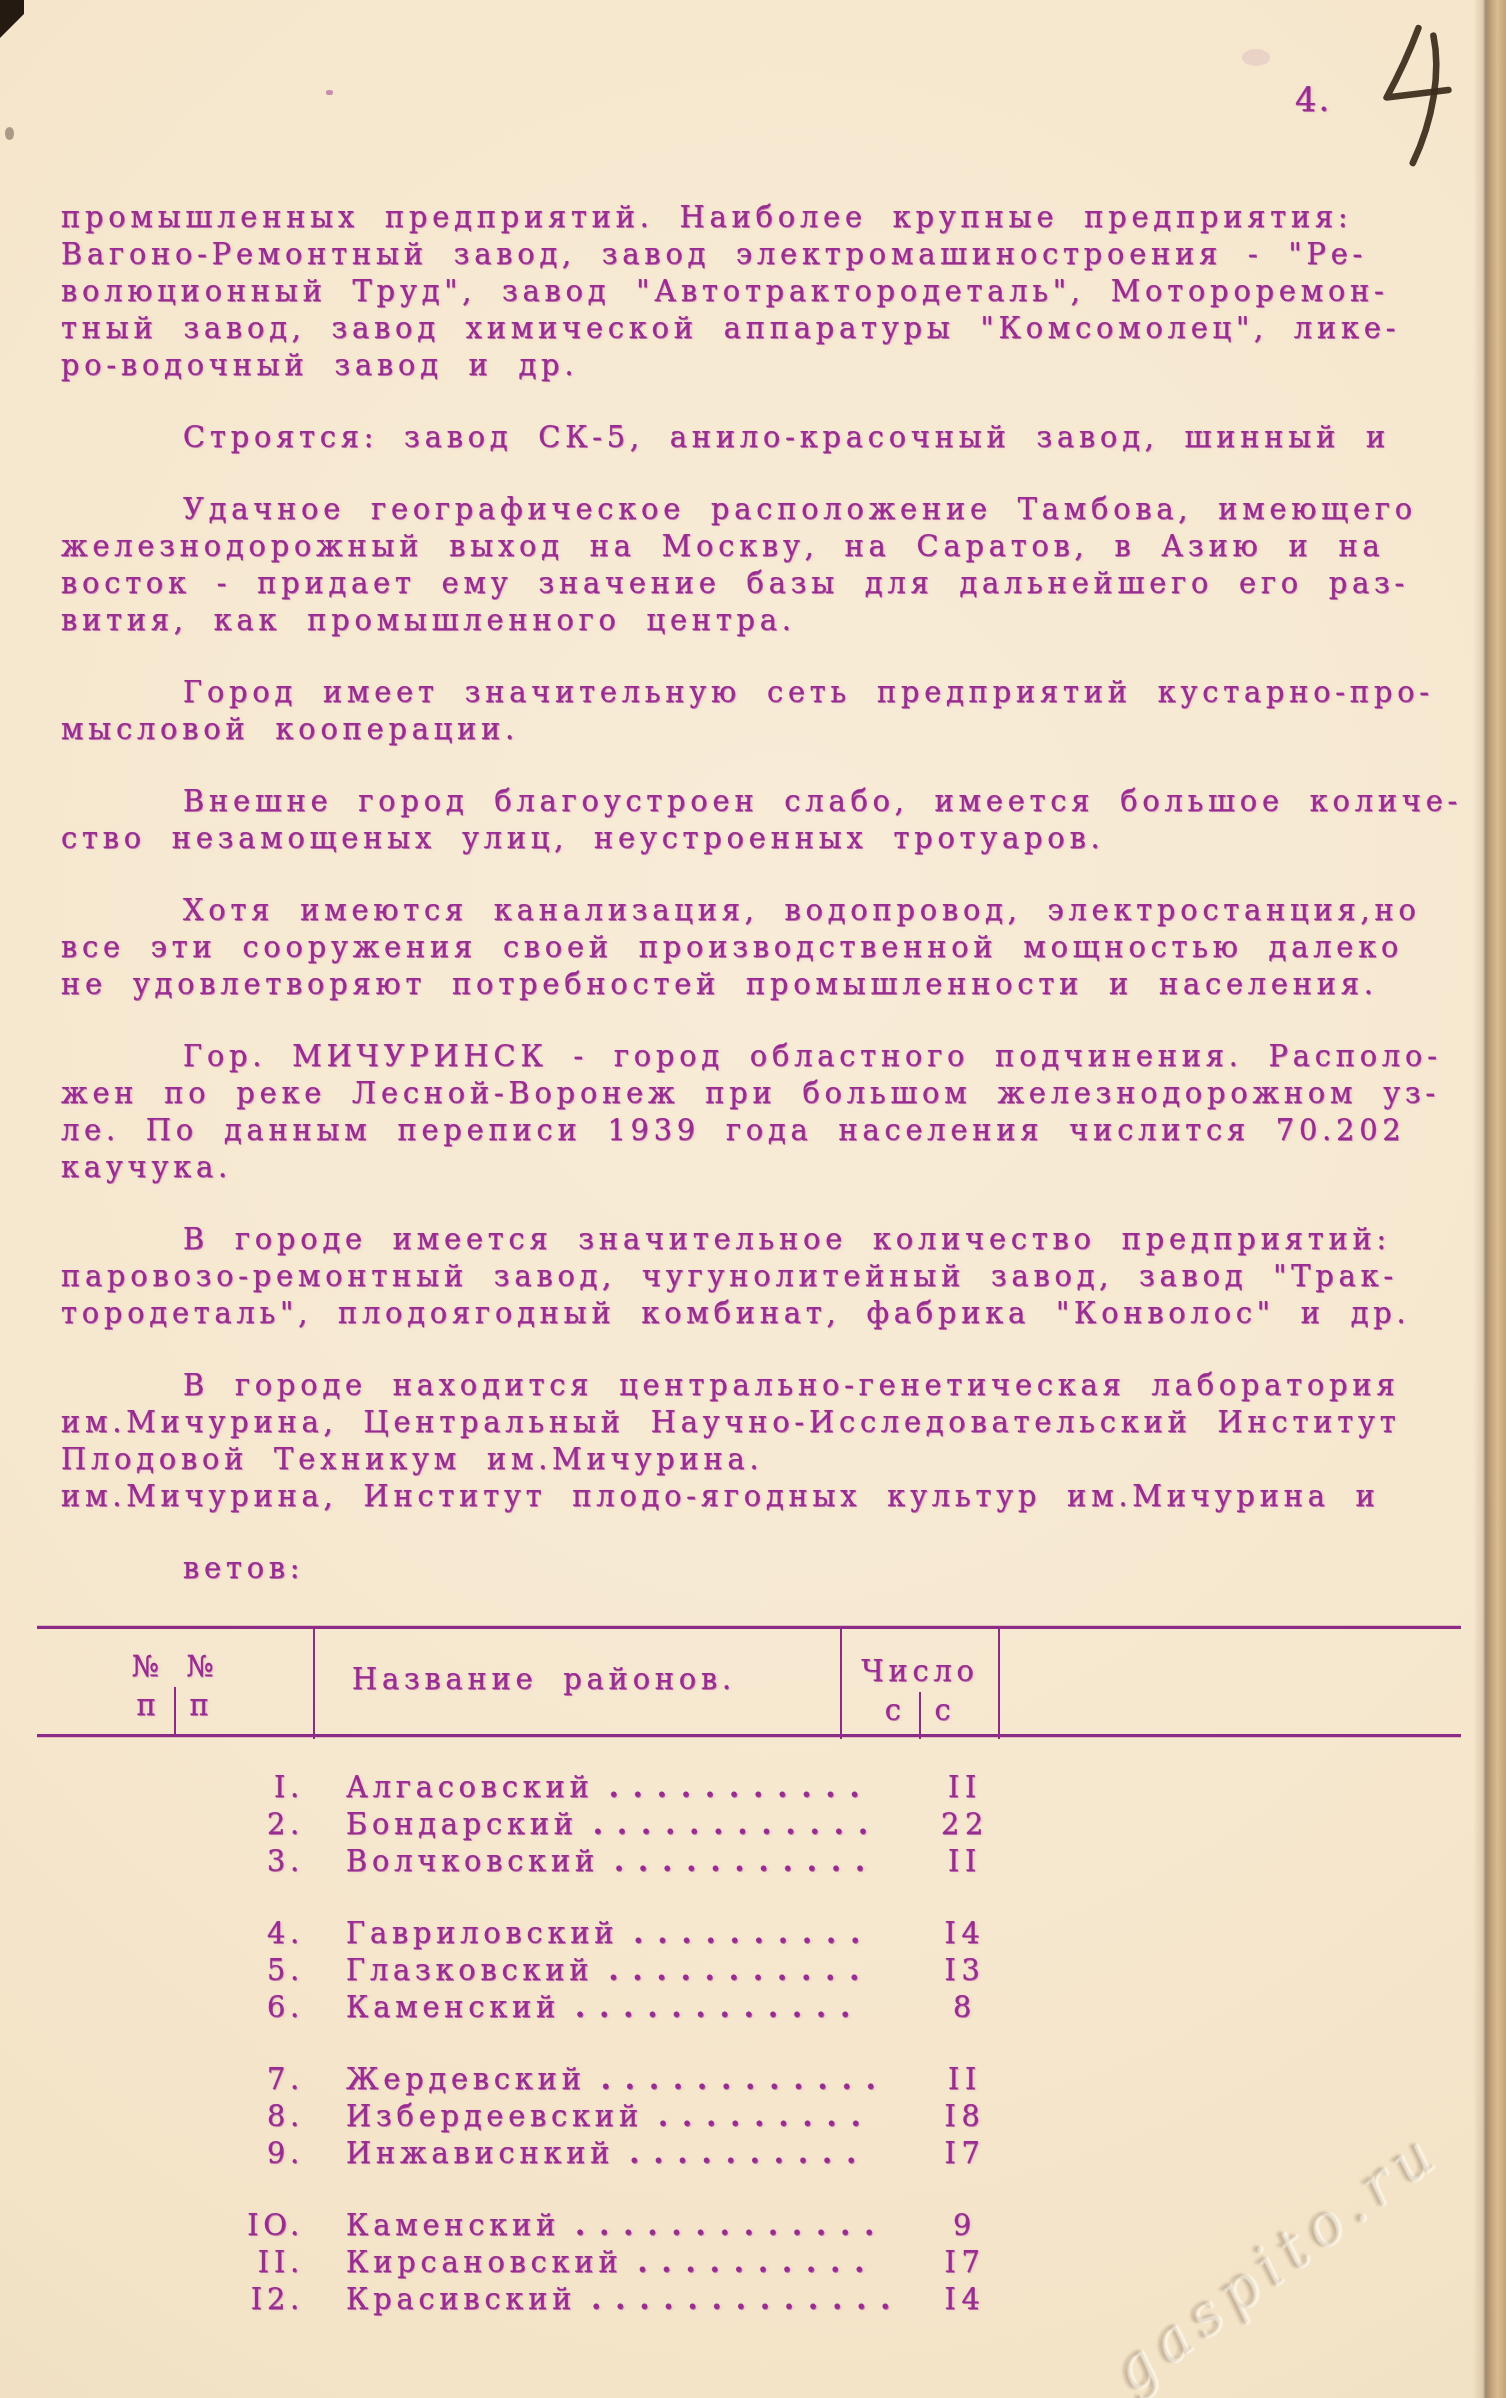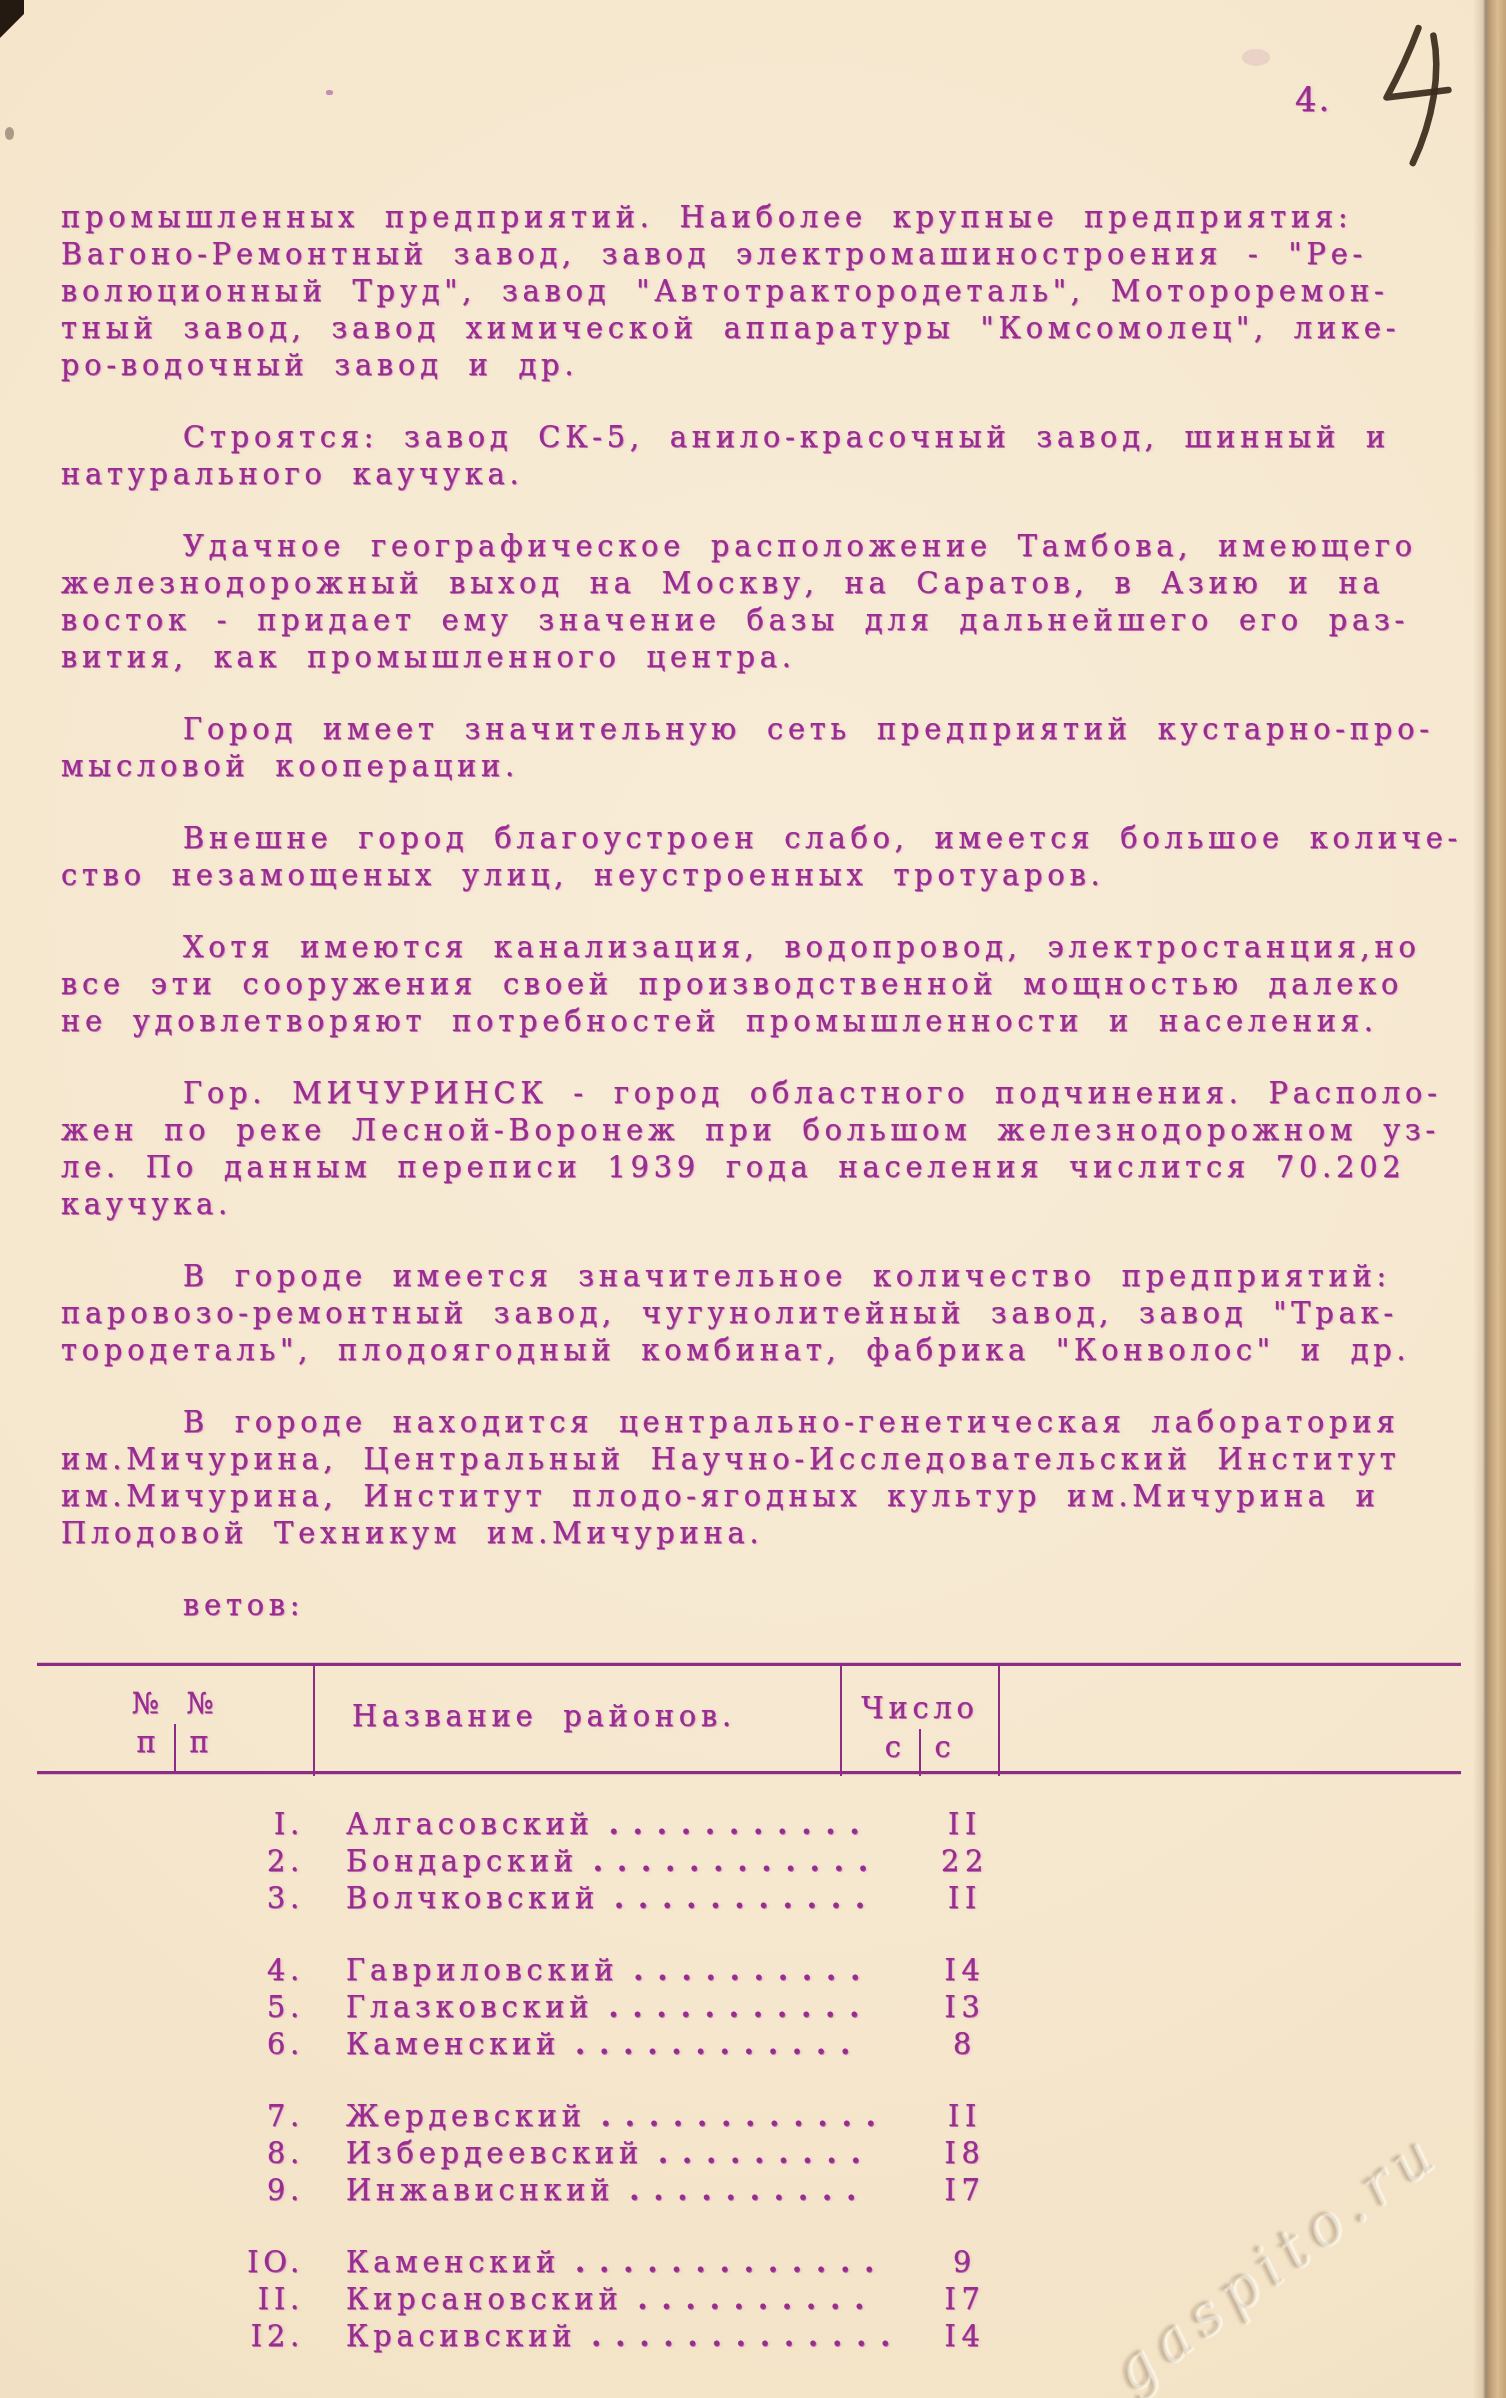--- a/index.html
+++ b/index.html
@@ -103,21 +103,20 @@
     <p class="para">
       <span class="ln">промышленных предприятий. Наиболее крупные предприятия:</span>
       <span class="ln">Вагоно-Ремонтный завод, завод электромашиностроения - "Ре-</span>
       <span class="ln">волюционный Труд", завод "Автотрактородеталь", Мотороремон-</span>
       <span class="ln">тный завод, завод химической аппаратуры "Комсомолец", лике-</span>
       <span class="ln">ро-водочный завод и др.</span>
     </p>
 
     <p class="para ind">
       <span class="ln">Строятся: завод СК-5, анило-красочный завод, шинный и</span>
-      <span class="ln">натурального каучука.</span>
     </p>
 
     <p class="para ind">
       <span class="ln">Удачное географическое расположение Тамбова, имеющего</span>
       <span class="ln">железнодорожный выход на Москву, на Саратов, в Азию и на</span>
       <span class="ln">восток - придает ему значение базы для дальнейшего его раз-</span>
       <span class="ln">вития, как промышленного центра.</span>
     </p>
 
     <p class="para ind">
@@ -145,22 +144,22 @@
 
     <p class="para ind">
       <span class="ln">В городе имеется значительное количество предприятий:</span>
       <span class="ln">паровозо-ремонтный завод, чугунолитейный завод, завод "Трак-</span>
       <span class="ln">тородеталь", плодоягодный комбинат, фабрика "Конволос" и др.</span>
     </p>
 
     <p class="para ind">
       <span class="ln">В городе находится центрально-генетическая лаборатория</span>
       <span class="ln">им.Мичурина, Центральный Научно-Исследовательский Институт</span>
+      <span class="ln">Плодовой Техникум им.Мичурина.</span>
       <span class="ln">им.Мичурина, Институт плодо-ягодных культур им.Мичурина и</span>
-      <span class="ln">Плодовой Техникум им.Мичурина.</span>
     </p>
 
     <p class="para ind">
       <span class="ln">ветов:</span>
     </p>
 
     <div class="dtable">
       <div class="thead">
         <div class="hc1">
           <div class="l1">

